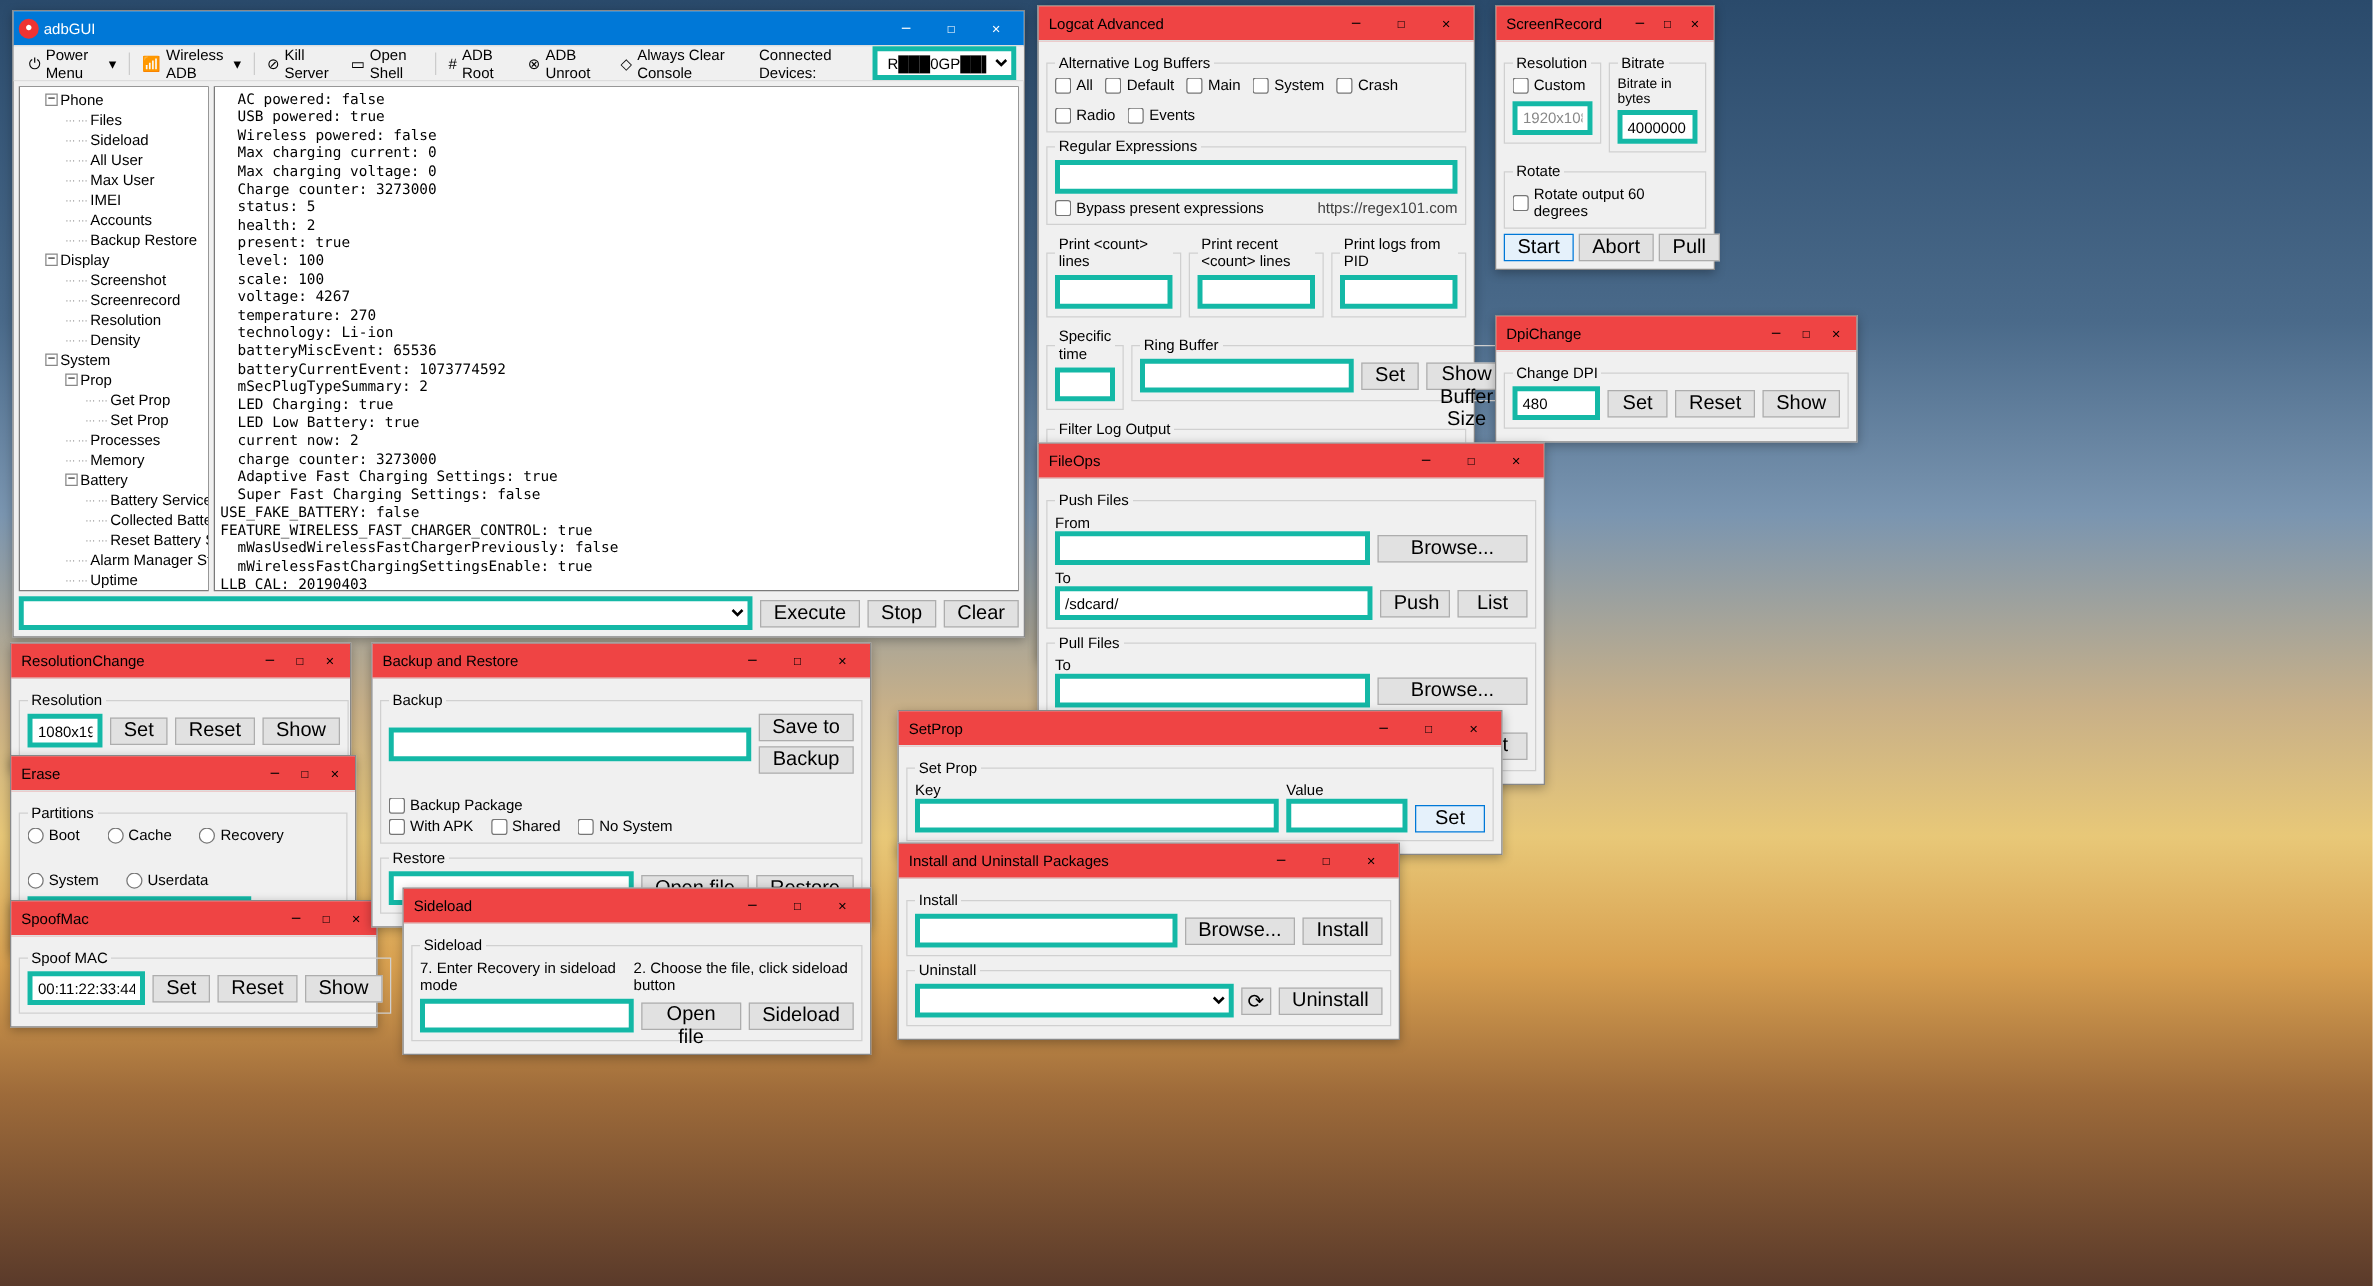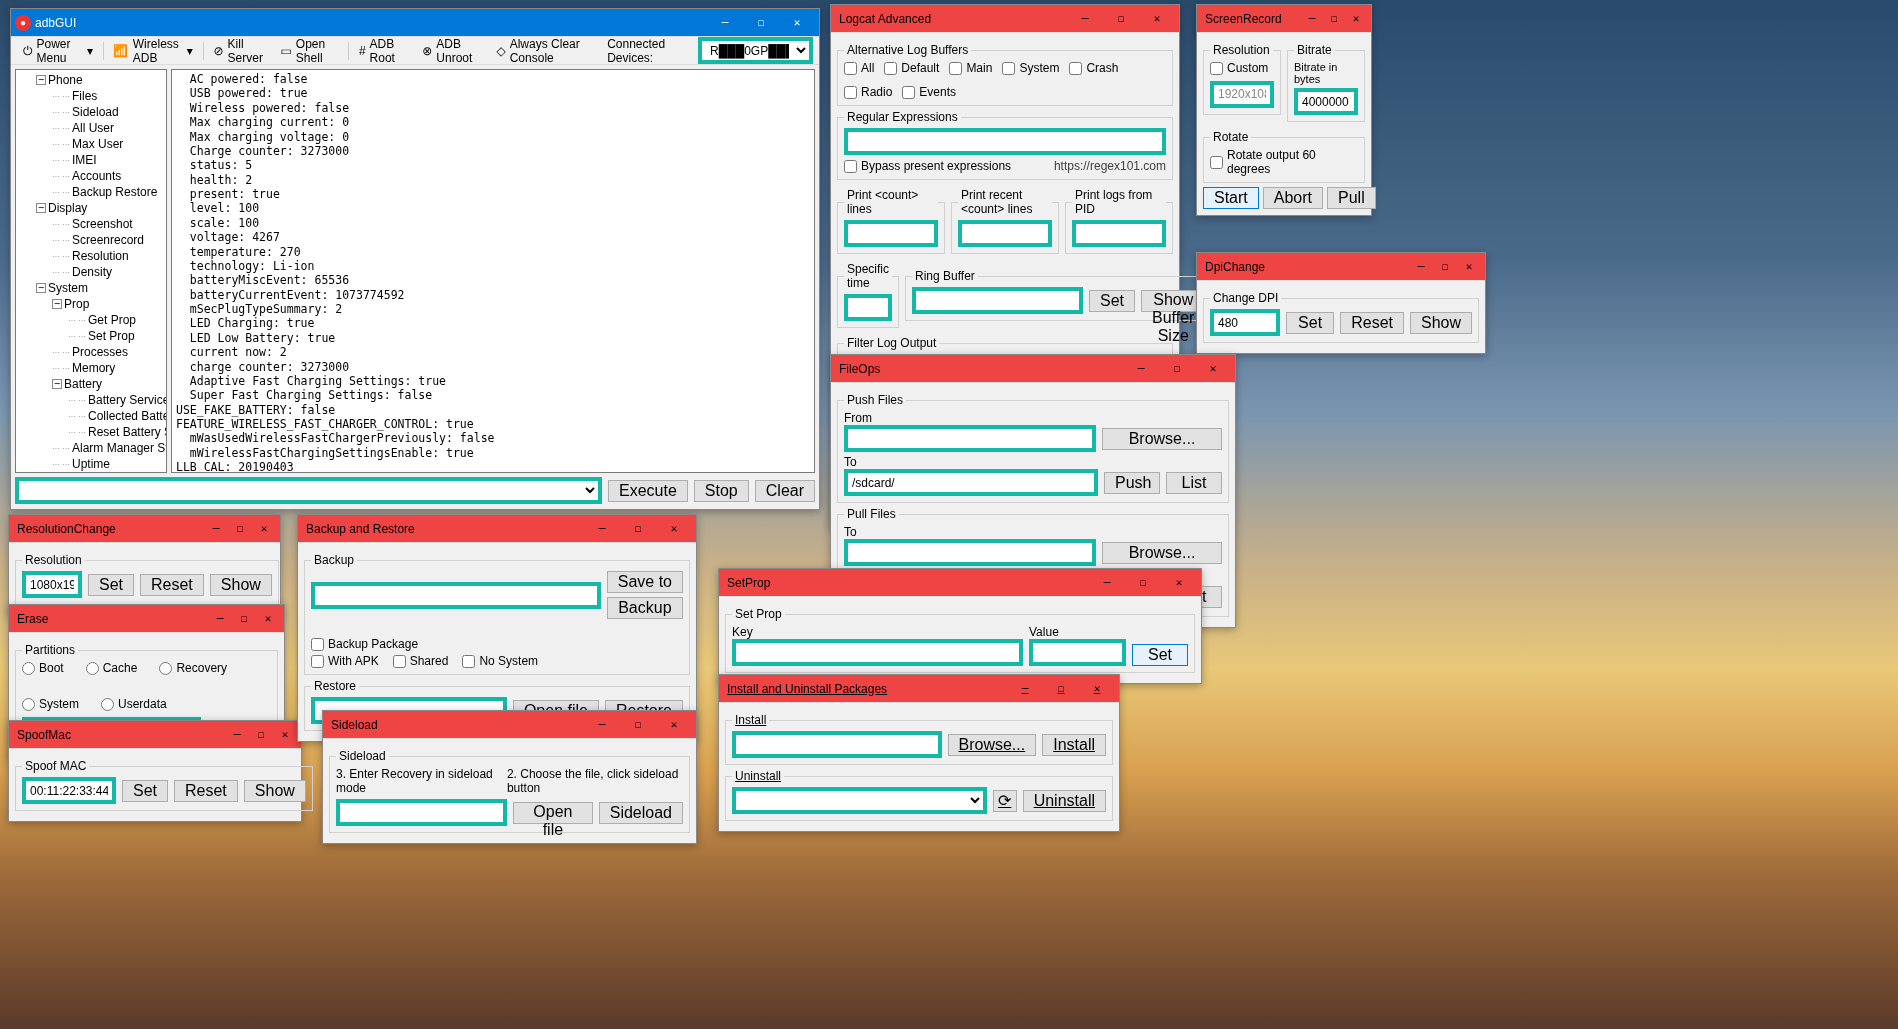--- a/index.html
+++ b/index.html
@@ -633,21 +633,21 @@
     <div class="win-btns">
       <div class="win-btn">─</div>
       <div class="win-btn">☐</div>
       <div class="win-btn close">✕</div>
     </div>
   </div>
   <div class="body">
     <fieldset class="grp">
       <legend>Sideload</legend>
       <div class="row" style="gap:10px;">
-        <span>3. Enter Recovery in sideload mode</span>
+        <span>7. Enter Recovery in sideload mode</span>
         <span>2. Choose the file, click sideload button</span>
       </div>
       <div class="row" style="gap:6px; margin-top:4px;">
         <input type="text" style="flex: 1 1 0%;">
         <button class="btn">Open file</button>
         <button class="btn">Sideload</button>
       </div>
     </fieldset>
   </div>
 </div>
@@ -674,21 +674,21 @@
           <input type="text" style="width: 100%;">
         </div>
         <div style="align-self:flex-end;">
           <button class="btn primary" style="width:56px;">Set</button>
         </div>
       </div>
     </fieldset>
   </div>
 </div>
 
-<div class="window" style="left:718px; top:674px; width:402px;text-decoration:underline;">
+<div class="window" style="left:718px; top:674px; width:402px;">
   <div class="titlebar">
     <span class="title">Install and Uninstall Packages</span>
     <div class="win-btns">
       <div class="win-btn">─</div>
       <div class="win-btn">☐</div>
       <div class="win-btn close">✕</div>
     </div>
   </div>
   <div class="body">
     <fieldset class="grp">

